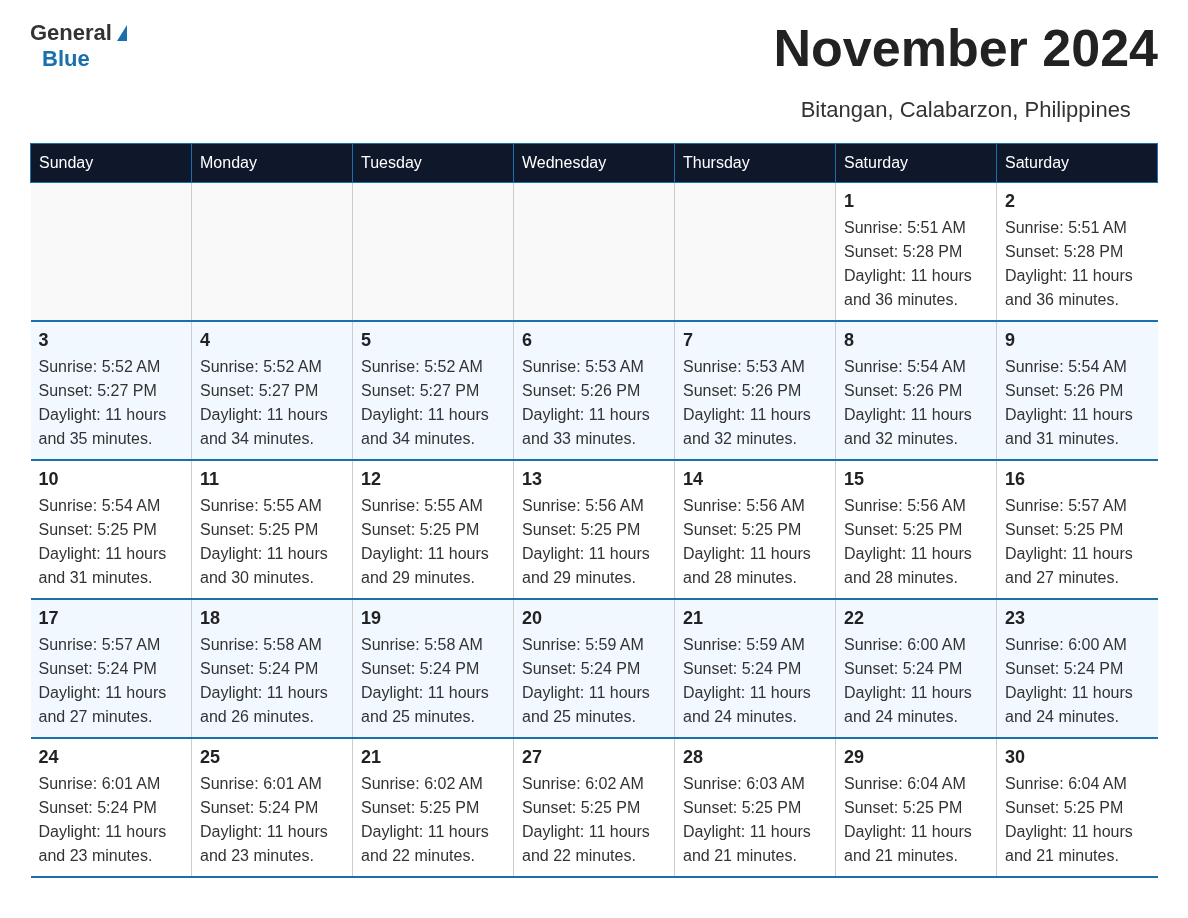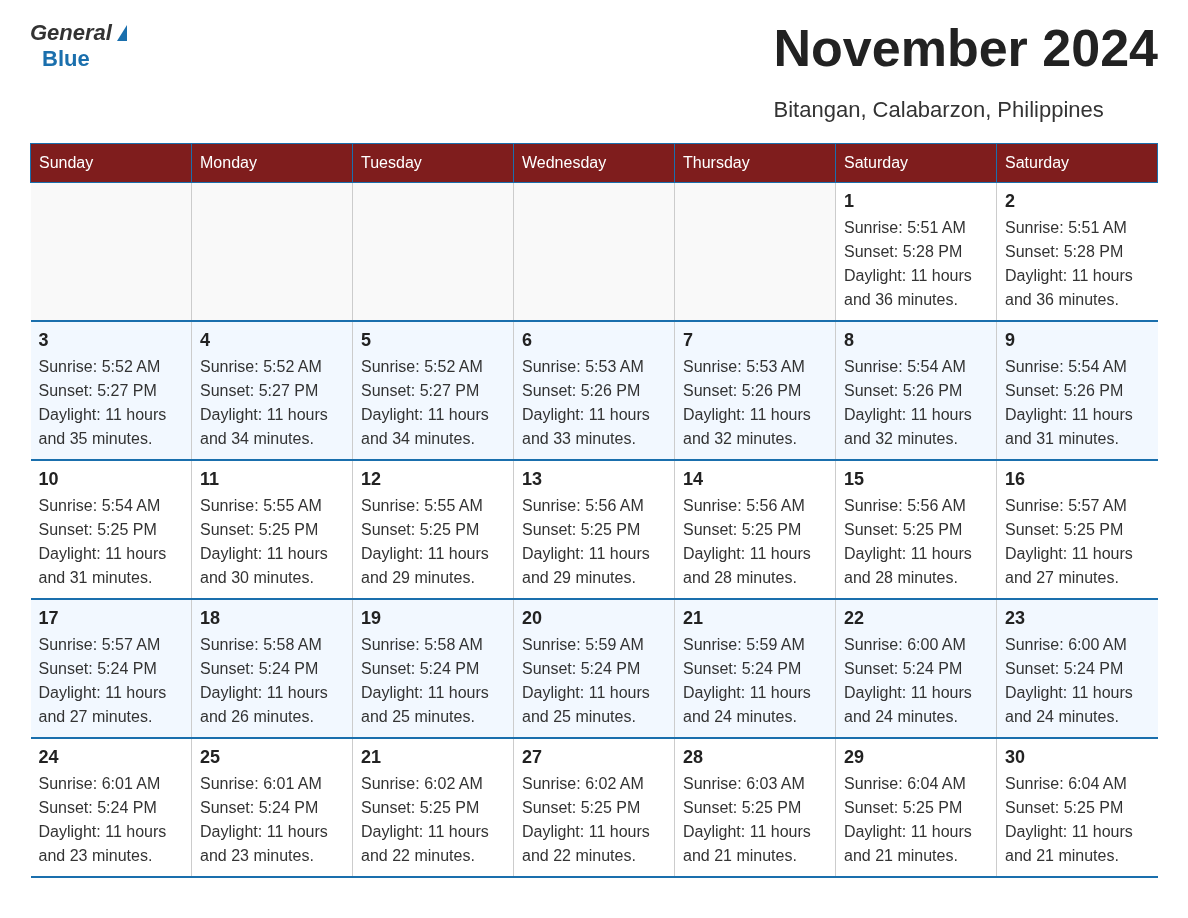--- a/index.html
+++ b/index.html
@@ -25,40 +25,40 @@
       font-size: 22px;
       font-weight: bold;
       color: #333;
     }
     .logo-text-blue {
       font-size: 22px;
       font-weight: bold;
       color: #1a6fad;
     }
     .title-block {
-      text-align: left;
+      text-align: center;
     }
     .month-title {
       font-size: 52px;
       font-weight: bold;
       color: #222;
       line-height: 1.1;
     }
     .location-title {
       font-size: 22px;
       color: #333;
       margin-top: 20px;
     }
     table {
       width: 100%;
       border-collapse: collapse;
       table-layout: fixed;
     }
     thead tr {
-      background-color: #7f1d1d;
+      background-color: #0f172a;
     }
     thead th {
       color: #fff;
       font-size: 16px;
       font-weight: normal;
       padding: 10px 8px;
       text-align: left;
       border: 1px solid #1a6fad;
     }
     tbody tr {
@@ -96,21 +96,21 @@
     tbody tr:nth-child(even) {
       background-color: #f2f8ff;
     }
   </style>
 </head>
 <body>
 
 <div class="header">
   <div class="logo">
     <div>
-      <div style="display:flex; align-items:center; gap:2px;font-style:italic;">
+      <div style="display:flex; align-items:center; gap:2px;">
         <span class="logo-text-general">General</span>
         <span style="position:relative; display:inline-flex; align-items:center;">
           <span style="display:inline-block; width:0; height:0; border-left:10px solid transparent; border-right:0px solid transparent; border-bottom:16px solid #1a6fad; margin-left:3px; margin-right:1px; vertical-align:middle;"></span>
         </span>
       </div>
       <div style="margin-left:12px;">
         <span class="logo-text-blue" style="font-size:22px; font-weight:bold; color:#1a6fad;">Blue</span>
       </div>
     </div>
   </div>

